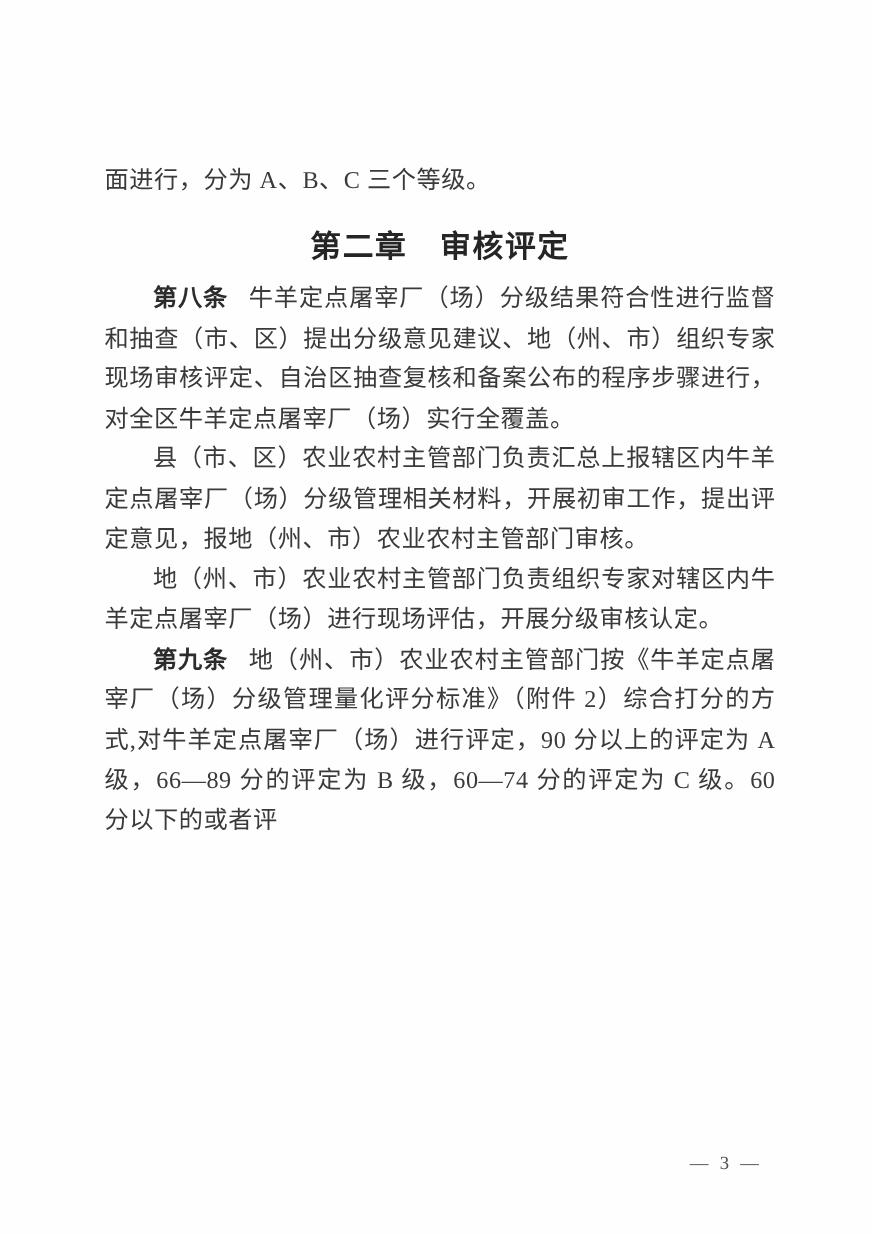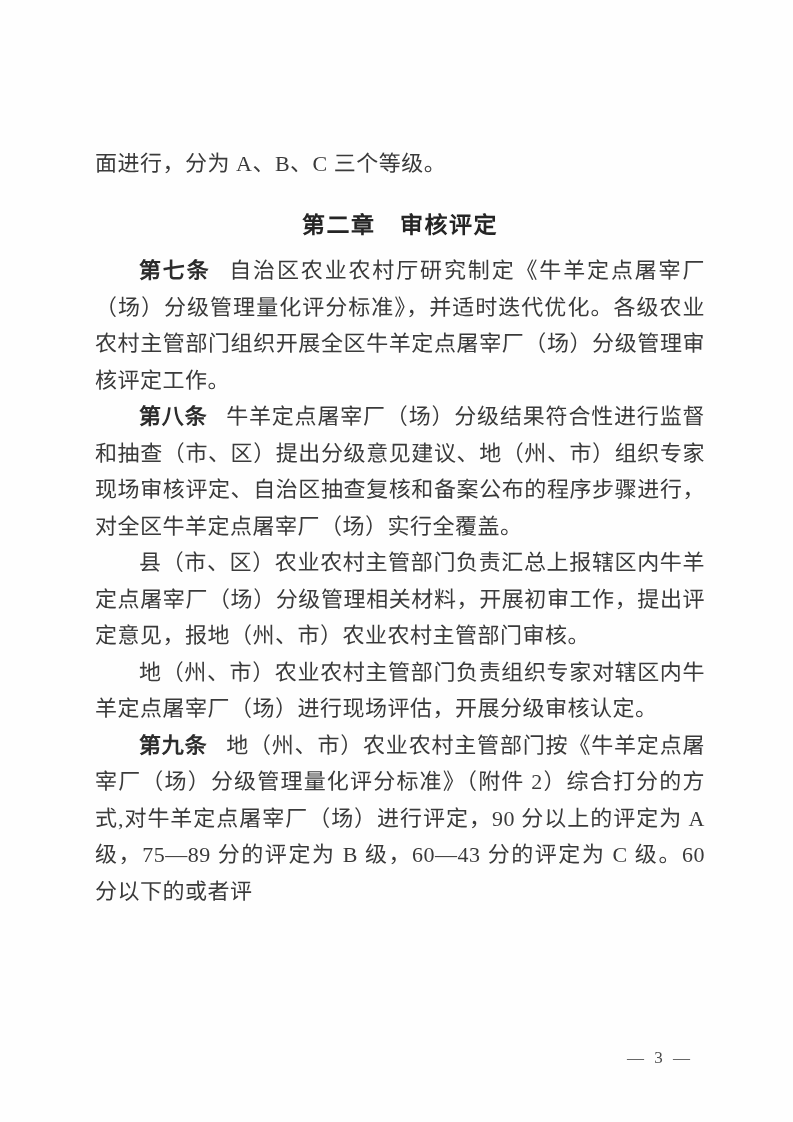--- a/index.html
+++ b/index.html
@@ -39,21 +39,21 @@
   }
   .article-label {
     font-weight: 700;
     color: #2c2c2c;
     margin-right: 0.85em;
   }
   .chapter-heading {
     text-align: center;
     text-indent: 0;
     font-weight: 700;
-    font-size: 23px;
+    font-size: 28px;
     color: #252525;
     margin-top: 25px !important;
     margin-bottom: 9px !important;
     letter-spacing: 1.5px;
   }
   .page-number {
     position: absolute;
     top: 1048px;
     right: 100px;
     font-size: 17px;
@@ -65,33 +65,30 @@
 <body>
 
 <div class="page">
   <div class="content">
 
     <p class="para">面进行，分为 A、B、C 三个等级。</p>
 
 
     <p class="para chapter-heading">第二章　审核评定</p>
 
-    <p class="para indent">
-      <span class="article-label">第七条</span><span>自治区农业农村厅研究制定《牛羊定点屠宰厂（场）分级管理量化评分标准》，并适时迭代优化。各级农业农村主管部门组织开展全区牛羊定点屠宰厂（场）分级管理审核评定工作。</span>
-    </p>
 
     <p class="para indent">
       <span class="article-label">第八条</span><span>牛羊定点屠宰厂（场）分级结果符合性进行监督和抽查（市、区）提出分级意见建议、地（州、市）组织专家现场审核评定、自治区抽查复核和备案公布的程序步骤进行，对全区牛羊定点屠宰厂（场）实行全覆盖。</span>
     </p>
 
     <p class="para indent">县（市、区）农业农村主管部门负责汇总上报辖区内牛羊定点屠宰厂（场）分级管理相关材料，开展初审工作，提出评定意见，报地（州、市）农业农村主管部门审核。</p>
 
     <p class="para indent">地（州、市）农业农村主管部门负责组织专家对辖区内牛羊定点屠宰厂（场）进行现场评估，开展分级审核认定。</p>
 
 
     <p class="para indent">
-      <span class="article-label">第九条</span><span>地（州、市）农业农村主管部门按《牛羊定点屠宰厂（场）分级管理量化评分标准》（附件 2）综合打分的方式,对牛羊定点屠宰厂（场）进行评定，90 分以上的评定为 A 级，75—89 分的评定为 B 级，60—43 分的评定为 C 级。60 分以下的或者评</span>
+      <span class="article-label">第九条</span><span>地（州、市）农业农村主管部门按《牛羊定点屠宰厂（场）分级管理量化评分标准》（附件 2）综合打分的方式,对牛羊定点屠宰厂（场）进行评定，90 分以上的评定为 A 级，66—89 分的评定为 B 级，60—74 分的评定为 C 级。60 分以下的或者评</span>
     </p>
 
   </div>
 
   <div class="page-number">— 3 —</div>
 </div>
 
 </body></html>

